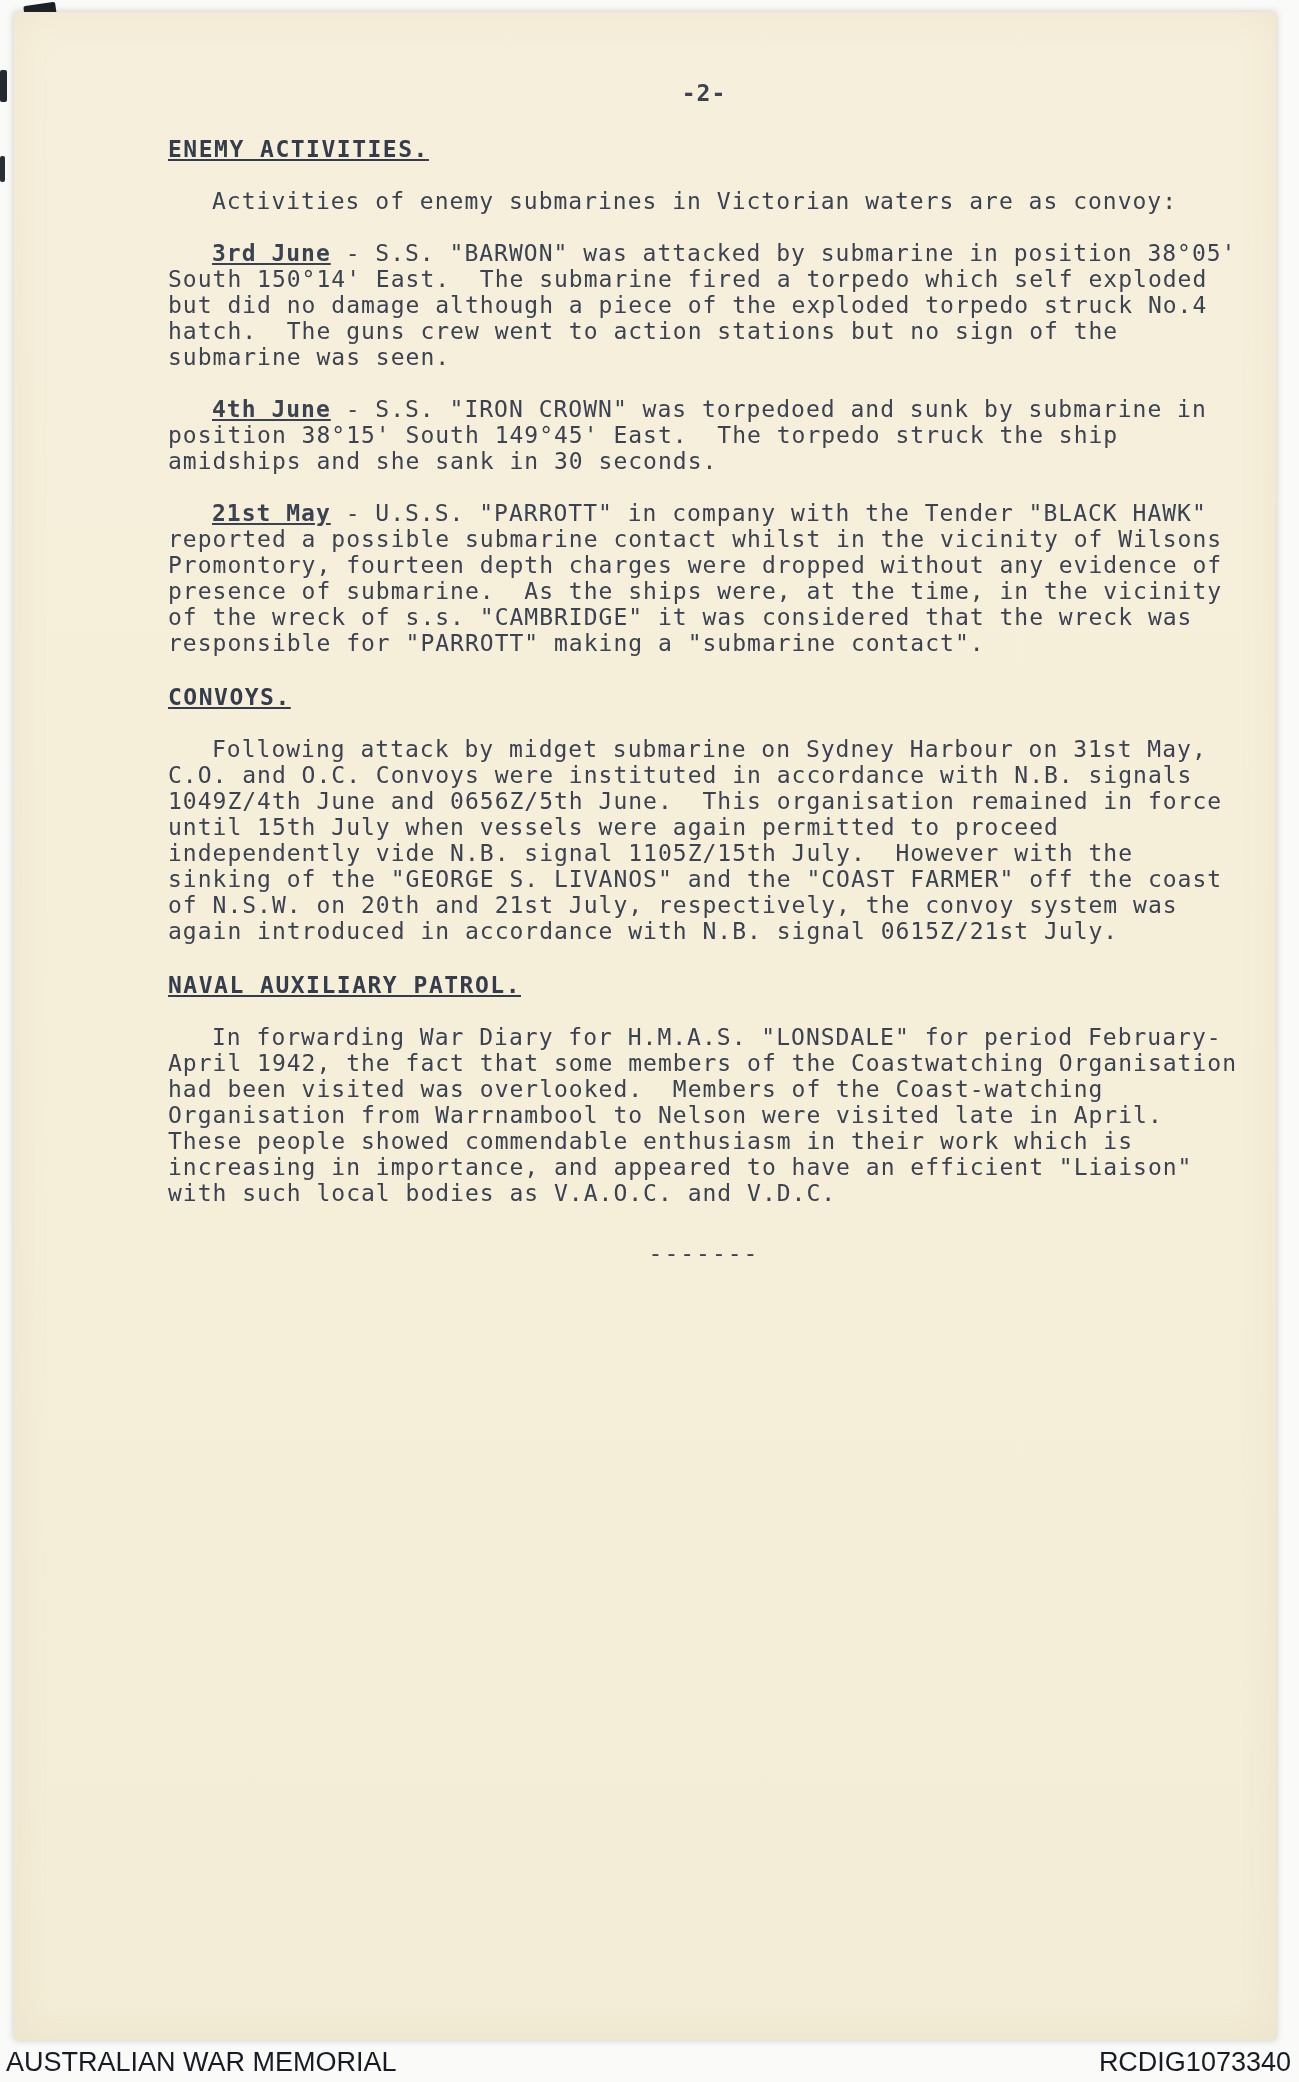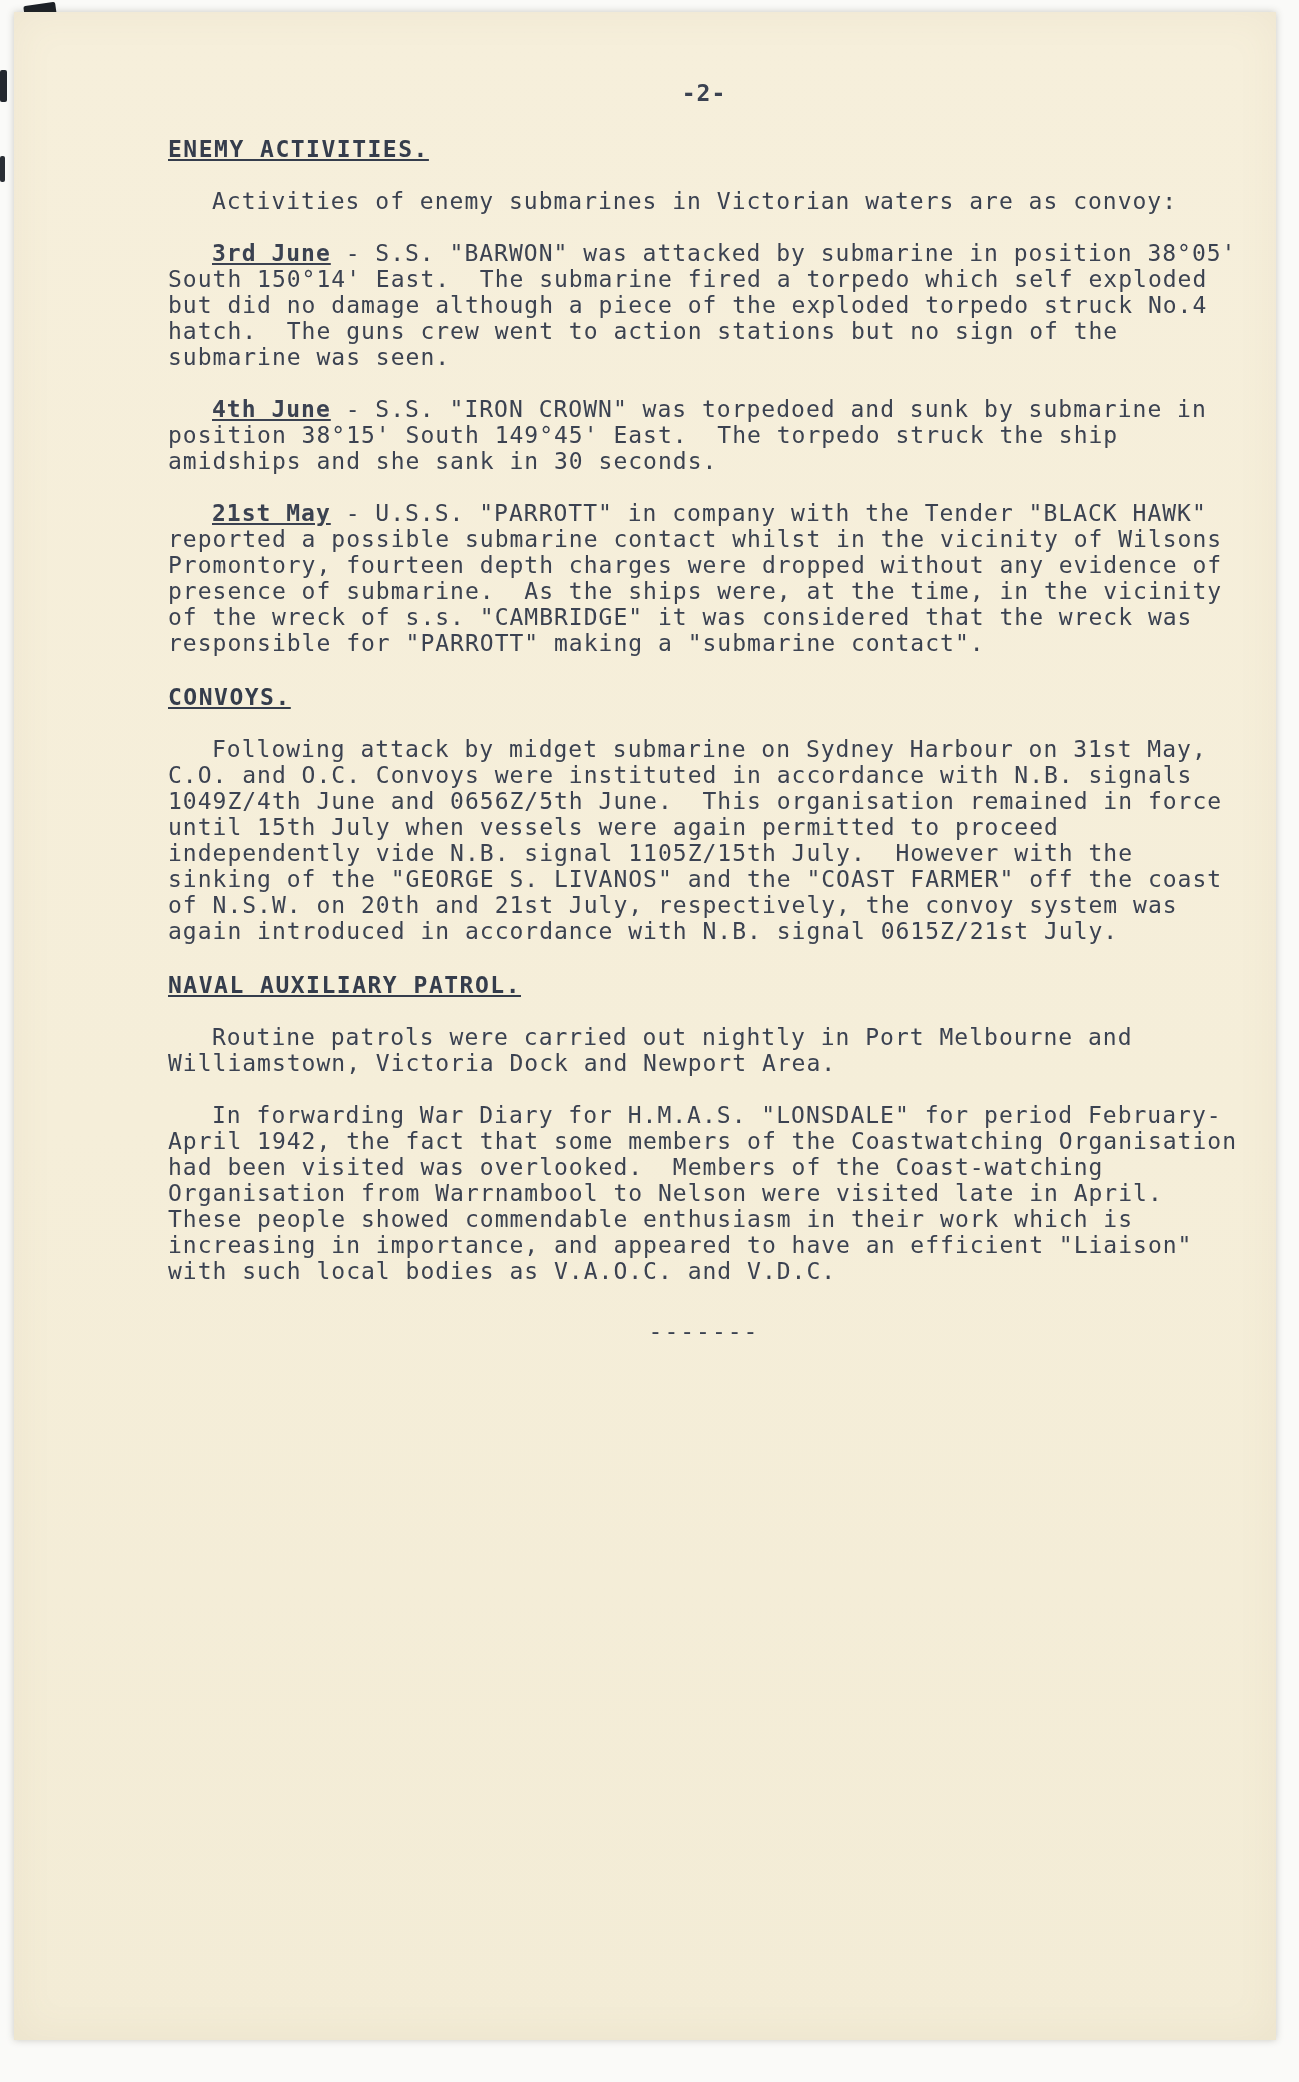--- a/index.html
+++ b/index.html
@@ -108,24 +108,27 @@
             <p class="doc-paragraph"><span class="lead-underline">3rd June</span> - S.S. "BARWON" was attacked by submarine in position 38°05' South 150°14' East.  The submarine fired a torpedo which self exploded but did no damage although a piece of the exploded torpedo struck No.4 hatch.  The guns crew went to action stations but no sign of the submarine was seen.</p>
             <p class="doc-paragraph"><span class="lead-underline">4th June</span> - S.S. "IRON CROWN" was torpedoed and sunk by submarine in position 38°15' South 149°45' East.  The torpedo struck the ship amidships and she sank in 30 seconds.</p>
             <p class="doc-paragraph"><span class="lead-underline">21st May</span> - U.S.S. "PARROTT" in company with the Tender "BLACK HAWK" reported a possible submarine contact whilst in the vicinity of Wilsons Promontory, fourteen depth charges were dropped without any evidence of presence of submarine.  As the ships were, at the time, in the vicinity of the wreck of s.s. "CAMBRIDGE" it was considered that the wreck was responsible for "PARROTT" making a "submarine contact".</p>
           </section>
           <section class="doc-section">
             <div class="section-heading">CONVOYS.</div>
             <p class="doc-paragraph">Following attack by midget submarine on Sydney Harbour on 31st May, C.O. and O.C. Convoys were instituted in accordance with N.B. signals 1049Z/4th June and 0656Z/5th June.  This organisation remained in force until 15th July when vessels were again permitted to proceed independently vide N.B. signal 1105Z/15th July.  However with the sinking of the "GEORGE S. LIVANOS" and the "COAST FARMER" off the coast of N.S.W. on 20th and 21st July, respectively, the convoy system was again introduced in accordance with N.B. signal 0615Z/21st July.</p>
           </section>
           <section class="doc-section">
             <div class="section-heading">NAVAL AUXILIARY PATROL.</div>
-            <p class="doc-paragraph">Routine patrols were carried out nightly in Port Melbourne and Williamstown, Victoria Dock and Newport Area.</p>
           </section>
           <section class="doc-section">
             <p class="doc-paragraph">In forwarding War Diary for H.M.A.S. "LONSDALE" for period February-April 1942, the fact that some members of the Coastwatching Organisation had been visited was overlooked.  Members of the Coast-watching Organisation from Warrnambool to Nelson were visited late in April.  These people showed commendable enthusiasm in their work which is increasing in importance, and appeared to have an efficient "Liaison" with such local bodies as V.A.O.C. and V.D.C.</p>
           </section>
         </div>
       <div class="end-mark">-------</div>
     </div>
   </div>
 
+  <div class="footer">
+    <span>AUSTRALIAN WAR MEMORIAL</span>
+    <span>RCDIG1073340</span>
+  </div>
 
 </div>
 
 </body></html>

